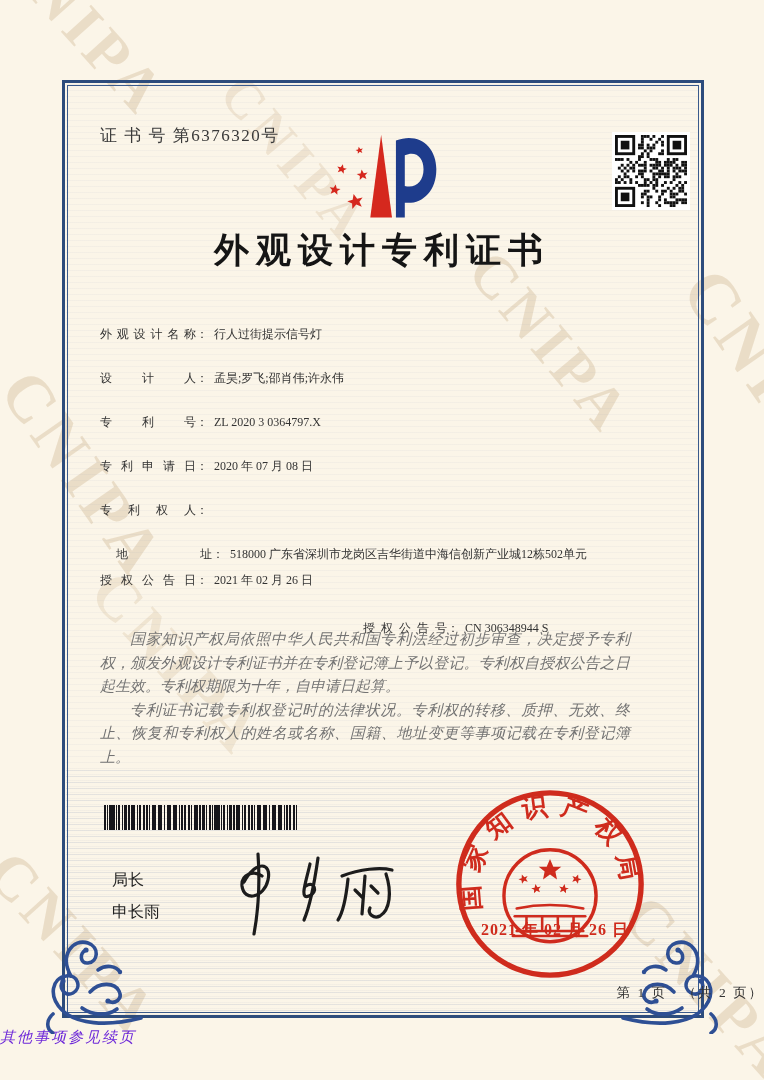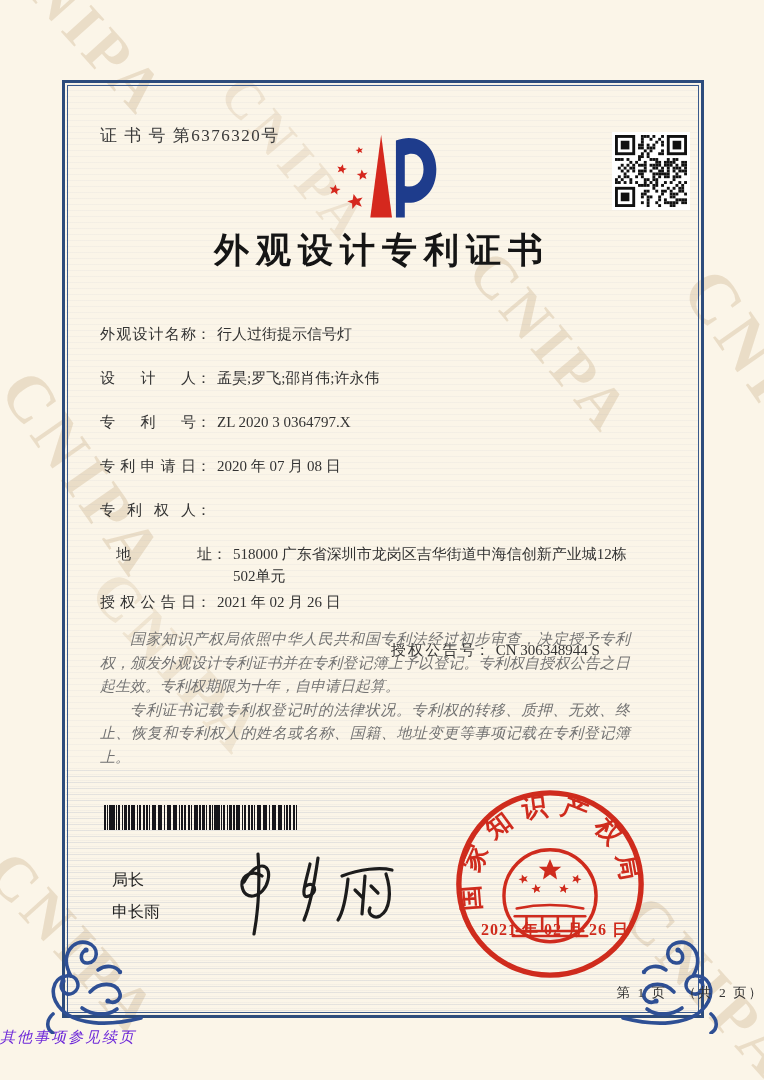--- a/index.html
+++ b/index.html
@@ -53,21 +53,21 @@
   .qr{
     position:absolute;z-index:3;left:612px;top:132px;width:78px;height:78px;
     background:#fff;padding:3px;box-sizing:border-box;
   }
   .qr svg{width:100%;height:100%;display:block;}
   .title{
     position:absolute;z-index:3;left:0;top:227px;width:100%;
     text-align:center;font-size:35px;font-weight:bold;letter-spacing:7px;color:#151515;
   }
   
-  .fields{position:absolute;z-index:3;left:100px;top:323px;width:540px;font-size:15px;color:#333;}
+  .fields{position:absolute;z-index:3;left:100px;top:323px;width:540px;font-size:12px;color:#333;}
   .frow{display:flex;align-items:flex-start;line-height:22px;margin-bottom:22px;}
   .frow.tight{margin-bottom:4px;margin-left:16px;}
   .flabel{
     display:inline-block;width:96px;flex:0 0 96px;
     text-align:justify;text-align-last:justify;
   }
   .fcolon{flex:0 0 auto;margin-right:6px;}
   .fvalue{flex:0 1 auto;}
   .addr-val{max-width:418px;}
   .grant-group{display:flex;}

